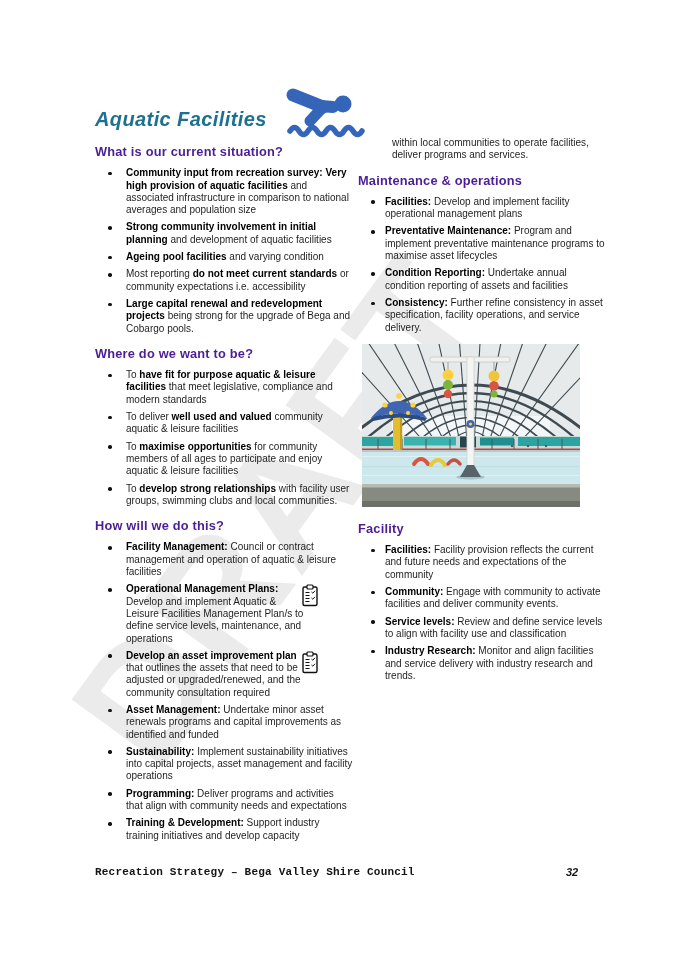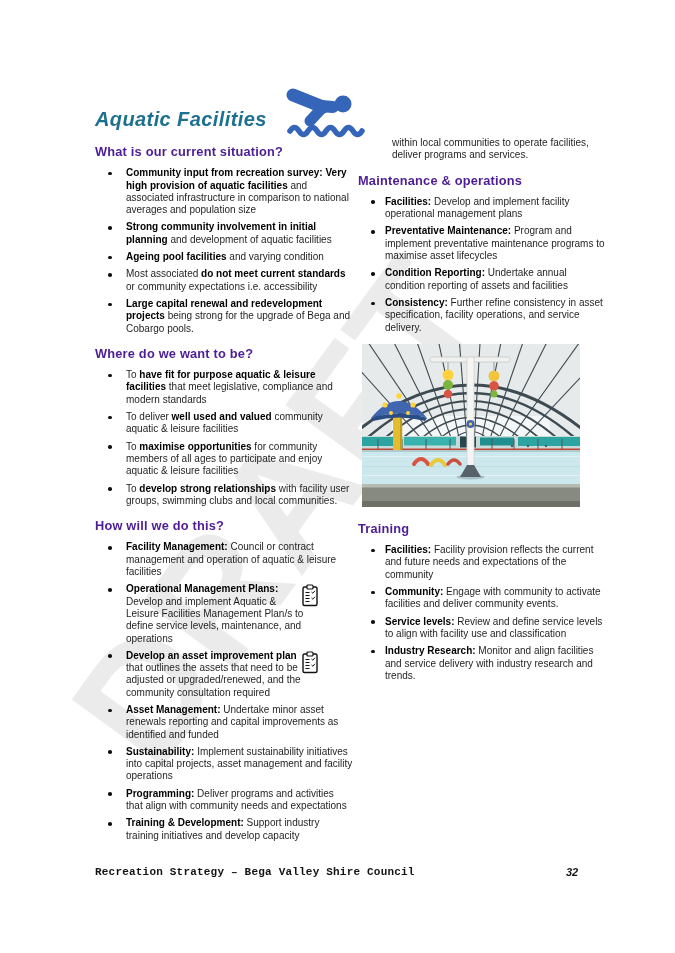--- a/index.html
+++ b/index.html
@@ -68,21 +68,21 @@
     <path d="M7 46 q4.5 -7 9 0 t9 0 t9 0 t9 0 t9 0 t9 0 t9 0 t9 0" stroke="#3565b8" stroke-width="5.5" fill="none" stroke-linecap="round"></path>
   </svg>
 </span>
 
 <div class="col col-left">
   <div class="sec">What is our current situation?</div>
   <ul>
     <li><span></span><b>Community input from recreation survey: Very high provision of aquatic facilities</b><span> and associated infrastructure in comparison to national averages and population size</span></li>
     <li><span></span><b>Strong community involvement in initial planning</b><span> and development of aquatic facilities</span></li>
     <li><span></span><b>Ageing pool facilities</b><span> and varying condition</span></li>
-    <li><span>Most associated </span><b>do not meet current standards</b><span> or community expectations i.e. accessibility</span></li>
+    <li><span>Most reporting </span><b>do not meet current standards</b><span> or community expectations i.e. accessibility</span></li>
     <li><span></span><b>Large capital renewal and redevelopment projects</b><span> being strong for the upgrade of Bega and Cobargo pools.</span></li>
   </ul>
 
   <div class="sec">Where do we want to be?</div>
   <ul>
     <li><span>To </span><b>have fit for purpose aquatic &amp; leisure facilities</b><span> that meet legislative, compliance and modern standards</span></li>
     <li><span>To deliver </span><b>well used and valued</b><span> community aquatic &amp; leisure facilities</span></li>
     <li><span>To </span><b>maximise opportunities</b><span> for community members of all ages to participate and enjoy aquatic &amp; leisure facilities</span></li>
     <li><span>To </span><b>develop strong relationships</b><span> with facility user groups, swimming clubs and local communities.</span></li>
   </ul>
@@ -109,21 +109,21 @@
             <rect x="6" y="1" width="6" height="4" rx="1" fill="#fff" stroke="#111" stroke-width="1.2"></rect>
             <g stroke="#111" stroke-width="1">
               <line x1="4.5" y1="8.5" x2="8.5" y2="8.5"></line>
               <line x1="4.5" y1="11.5" x2="8.5" y2="11.5"></line>
               <line x1="4.5" y1="14.5" x2="8.5" y2="14.5"></line>
               <line x1="4.5" y1="17.5" x2="8.5" y2="17.5"></line>
               <path d="M10.5 8 l1.3 1.2 l2.2 -2.4" fill="none"></path>
               <path d="M10.5 14 l1.3 1.2 l2.2 -2.4" fill="none"></path>
             </g>
           </svg></span></li>
-    <li><span></span><b>Asset Management:</b><span> Undertake minor asset renewals reporting and capital improvements as identified and funded</span></li>
+    <li><span></span><b>Asset Management:</b><span> Undertake minor asset renewals programs and capital improvements as identified and funded</span></li>
     <li><span></span><b>Sustainability:</b><span> Implement sustainability initiatives into capital projects, asset management and facility operations</span></li>
     <li><span></span><b>Programming:</b><span> Deliver programs and activities that align with community needs and expectations</span></li>
     <li><span></span><b>Training &amp; Development:</b><span> Support industry training initiatives and develop capacity</span></li>
   </ul>
 </div>
 
 <div class="col col-right">
   <p class="intro">within local communities to operate facilities, deliver programs and services.</p>
 
   <div class="sec">Maintenance &amp; operations</div>
@@ -225,21 +225,21 @@
     <circle cx="86" cy="31" r="5.5" fill="#ffcf3d"></circle>
       <circle cx="86" cy="41" r="5" fill="#7cb53e"></circle>
       <circle cx="86" cy="50" r="4.2" fill="#d85544"></circle>
     <circle cx="132" cy="32" r="5.5" fill="#f0c53c"></circle>
       <circle cx="132" cy="42" r="4.8" fill="#d85544"></circle>
       <circle cx="132" cy="50" r="3.6" fill="#7cb53e"></circle>
     <circle cx="108.5" cy="80" r="4" fill="#3f66ae"></circle>
       <circle cx="108.5" cy="80" r="1.6" fill="#ffd23e"></circle>
   </svg>
 
-  <div class="sec prov-heading">Training</div>
+  <div class="sec prov-heading">Facility</div>
   <ul>
     <li><span></span><b>Facilities:</b><span> Facility provision reflects the current and future needs and expectations of the community</span></li>
     <li><span></span><b>Community:</b><span> Engage with community to activate facilities and deliver community events.</span></li>
     <li><span></span><b>Service levels:</b><span> Review and define service levels to align with facility use and classification</span></li>
     <li><span></span><b>Industry Research:</b><span> Monitor and align facilities and service delivery with industry research and trends.</span></li>
   </ul>
 </div>
 
 <div class="footer-left">Recreation Strategy – Bega Valley Shire Council</div>
 <div class="footer-page">32</div>

